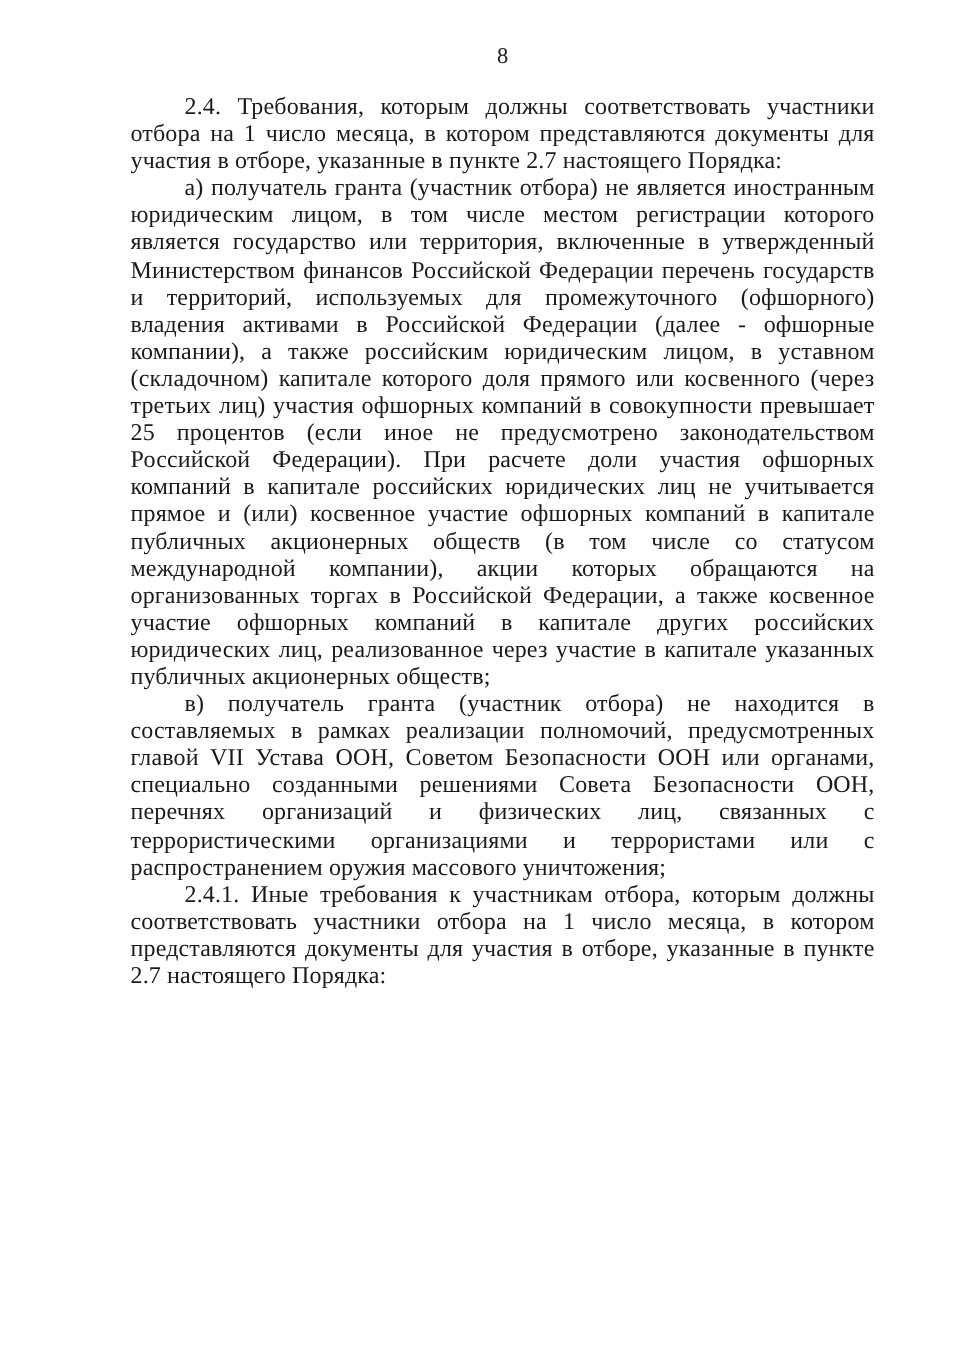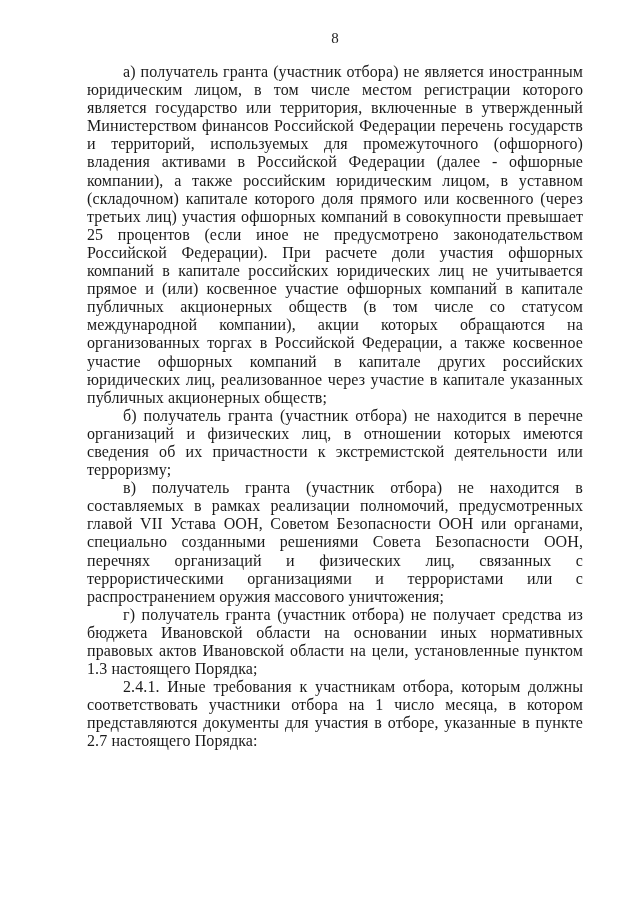--- a/index.html
+++ b/index.html
@@ -46,19 +46,18 @@
     text-indent: 36px;
   }
 </style>
 </head>
 <body>
 
 <div class="page">
   <div class="page-number">8</div>
 
   <div class="text-block">
+    <p class="para indent">2.4. Требования, которым должны соответствовать участники отбора на 1 число месяца, в котором представляются документы для участия в отборе, указанные в пункте 2.7 настоящего Порядка:</p>
     <p class="para indent">а) получатель гранта (участник отбора) не является иностранным юридическим лицом, в том числе местом регистрации которого является государство или территория, включенные в утвержденный Министерством финансов Российской Федерации перечень государств и территорий, используемых для промежуточного (офшорного) владения активами в Российской Федерации (далее - офшорные компании), а также российским юридическим лицом, в уставном (складочном) капитале которого доля прямого или косвенного (через третьих лиц) участия офшорных компаний в совокупности превышает 25 процентов (если иное не предусмотрено законодательством Российской Федерации). При расчете доли участия офшорных компаний в капитале российских юридических лиц не учитывается прямое и (или) косвенное участие офшорных компаний в капитале публичных акционерных обществ (в том числе со статусом международной компании), акции которых обращаются на организованных торгах в Российской Федерации, а также косвенное участие офшорных компаний в капитале других российских юридических лиц, реализованное через участие в капитале указанных публичных акционерных обществ;</p>
-    <p class="para indent">б) получатель гранта (участник отбора) не находится в перечне организаций и физических лиц, в отношении которых имеются сведения об их причастности к экстремистской деятельности или терроризму;</p>
     <p class="para indent">в) получатель гранта (участник отбора) не находится в составляемых в рамках реализации полномочий, предусмотренных главой VII Устава ООН, Советом Безопасности ООН или органами, специально созданными решениями Совета Безопасности ООН, перечнях организаций и физических лиц, связанных с террористическими организациями и террористами или с распространением оружия массового уничтожения;</p>
-    <p class="para indent">г) получатель гранта (участник отбора) не получает средства из бюджета Ивановской области на основании иных нормативных правовых актов Ивановской области на цели, установленные пунктом 1.3 настоящего Порядка;</p>
     <p class="para indent">2.4.1. Иные требования к участникам отбора, которым должны соответствовать участники отбора на 1 число месяца, в котором представляются документы для участия в отборе, указанные в пункте 2.7 настоящего Порядка:</p>
   </div>
 </div>
 
 </body></html>

